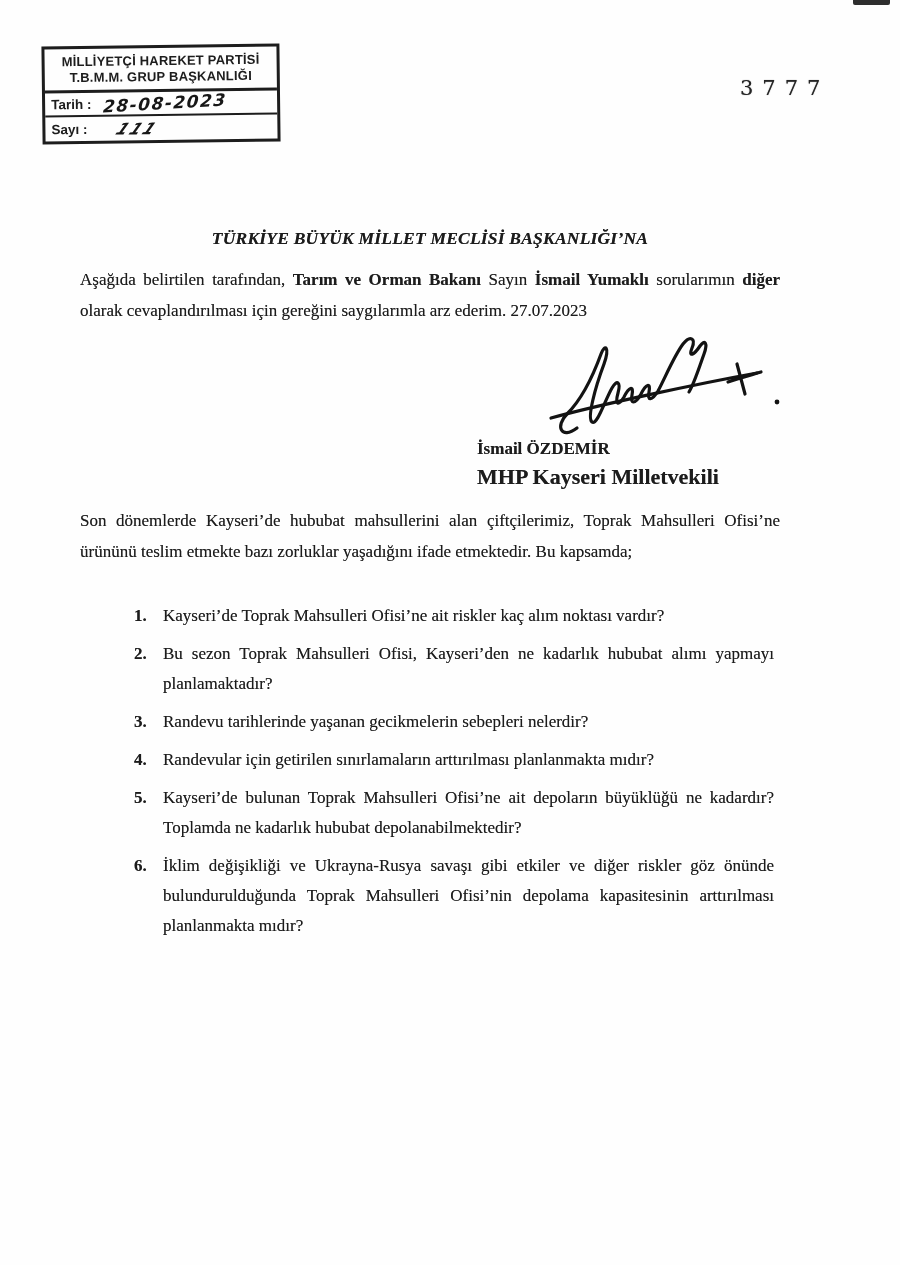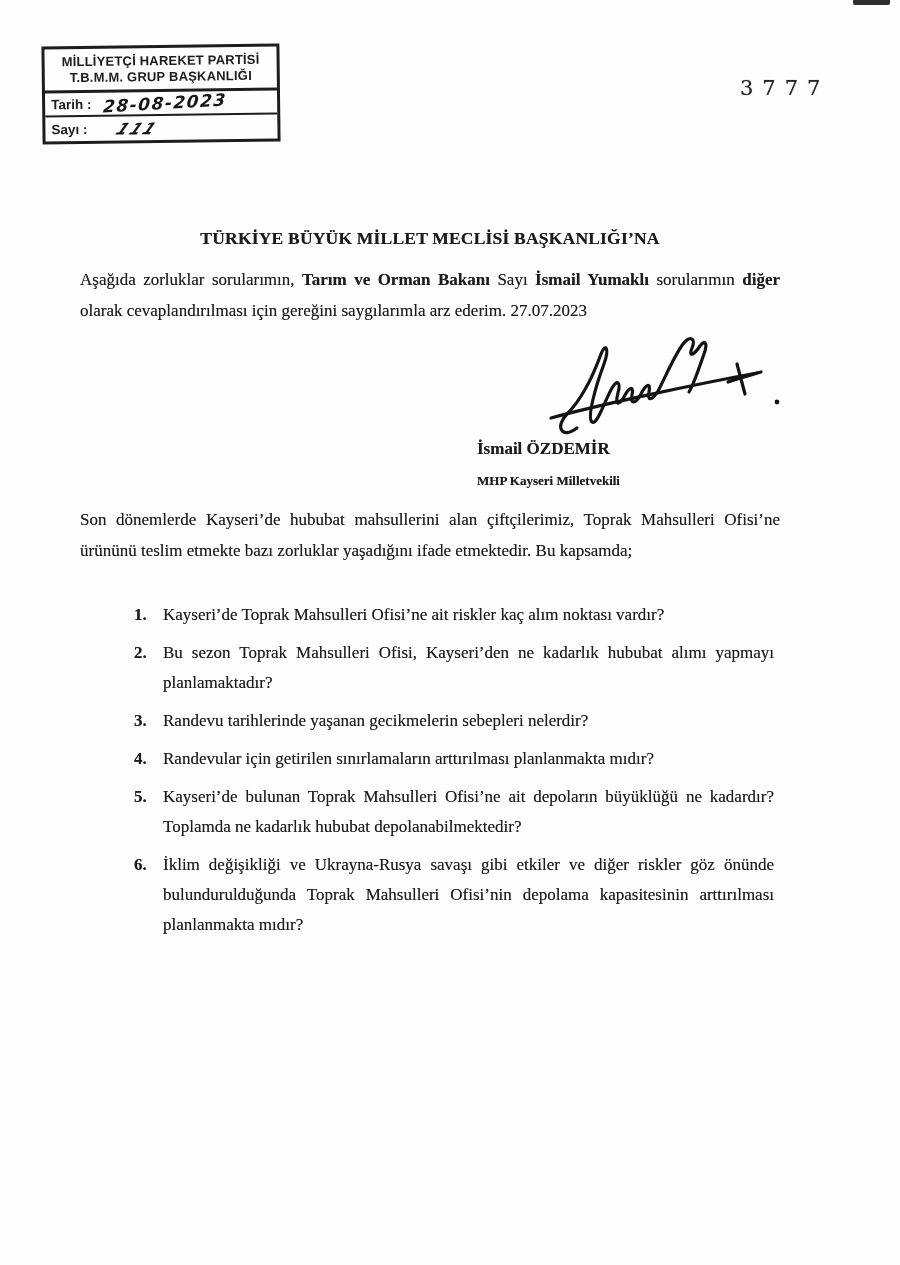--- a/index.html
+++ b/index.html
@@ -98,20 +98,21 @@
     top: 0;
     width: 700px;
   }
   .doc-title {
     margin: 228px 0 0 0;
     text-align: center;
     font-size: 17.5px;
     font-weight: bold;
     letter-spacing: 0.2px;
     text-shadow: 0 0 0.5px rgba(25,25,25,0.7);
+    font-style: italic;
   }
   .para {
     margin: 15px 0 0 0;
     font-size: 17px;
     line-height: 31px;
     text-align: justify;
     text-shadow: 0 0 0.4px rgba(25,25,25,0.55);
   }
 
   
@@ -125,22 +126,22 @@
     margin-left: 70px;
     overflow: visible;
   }
   .sig-name {
     margin-top: 3px;
     font-size: 17px;
     font-weight: bold;
     text-shadow: 0 0 0.4px rgba(25,25,25,0.6);
   }
   .sig-role {
-    margin-top: 14px;
-    font-size: 13px;
+    margin-top: 5px;
+    font-size: 22px;
     font-weight: bold;
     text-shadow: 0 0 0.4px rgba(25,25,25,0.6);
   }
 
   .body-para { }
 
   
   .questions {
     list-style: none;
     margin: 34px 0 0 54px;
@@ -184,21 +185,21 @@
       <span class="stamp-hand num-hand">111</span>
     </div>
   </div>
 
   <div class="doc-number">3777</div>
 
   <div class="content">
 
     <h1 class="doc-title">TÜRKİYE BÜYÜK MİLLET MECLİSİ BAŞKANLIĞI’NA</h1>
 
-    <p class="para"><span>Aşağıda zorluklar sorularımın, </span><b>Tarım ve Orman Bakanı</b><span> Sayı </span><b>İsmail Yumaklı</b><span> sorularımın </span><b>diğer</b><span> olarak cevaplandırılması için gereğini saygılarımla arz ederim. 27.07.2023</span></p>
+    <p class="para"><span>Aşağıda belirtilen tarafından, </span><b>Tarım ve Orman Bakanı</b><span> Sayın </span><b>İsmail Yumaklı</b><span> sorularımın </span><b>diğer</b><span> olarak cevaplandırılması için gereğini saygılarımla arz ederim. 27.07.2023</span></p>
 
     <div class="sig-block">
       <svg class="sig-svg" width="235" height="100" viewBox="0 0 235 100" fill="none" stroke="#131313" stroke-width="3.2" stroke-linecap="round">
 
         <path d="M4 82 C 55 68 150 48 210 37"></path>
 
         <path d="M30 92 C 14 104 8 90 20 78 C 34 64 46 40 54 18 C 58 7 63 11 57 28
                  C 48 52 40 82 45 86 C 50 90 58 64 65 52 C 70 43 74 46 71 57
                  C 68 68 71 71 77 61 C 82 51 87 49 85 59 C 83 68 88 69 94 58
                  C 99 48 104 46 102 56 C 100 65 105 65 111 55 C 118 42 127 20 136 8

